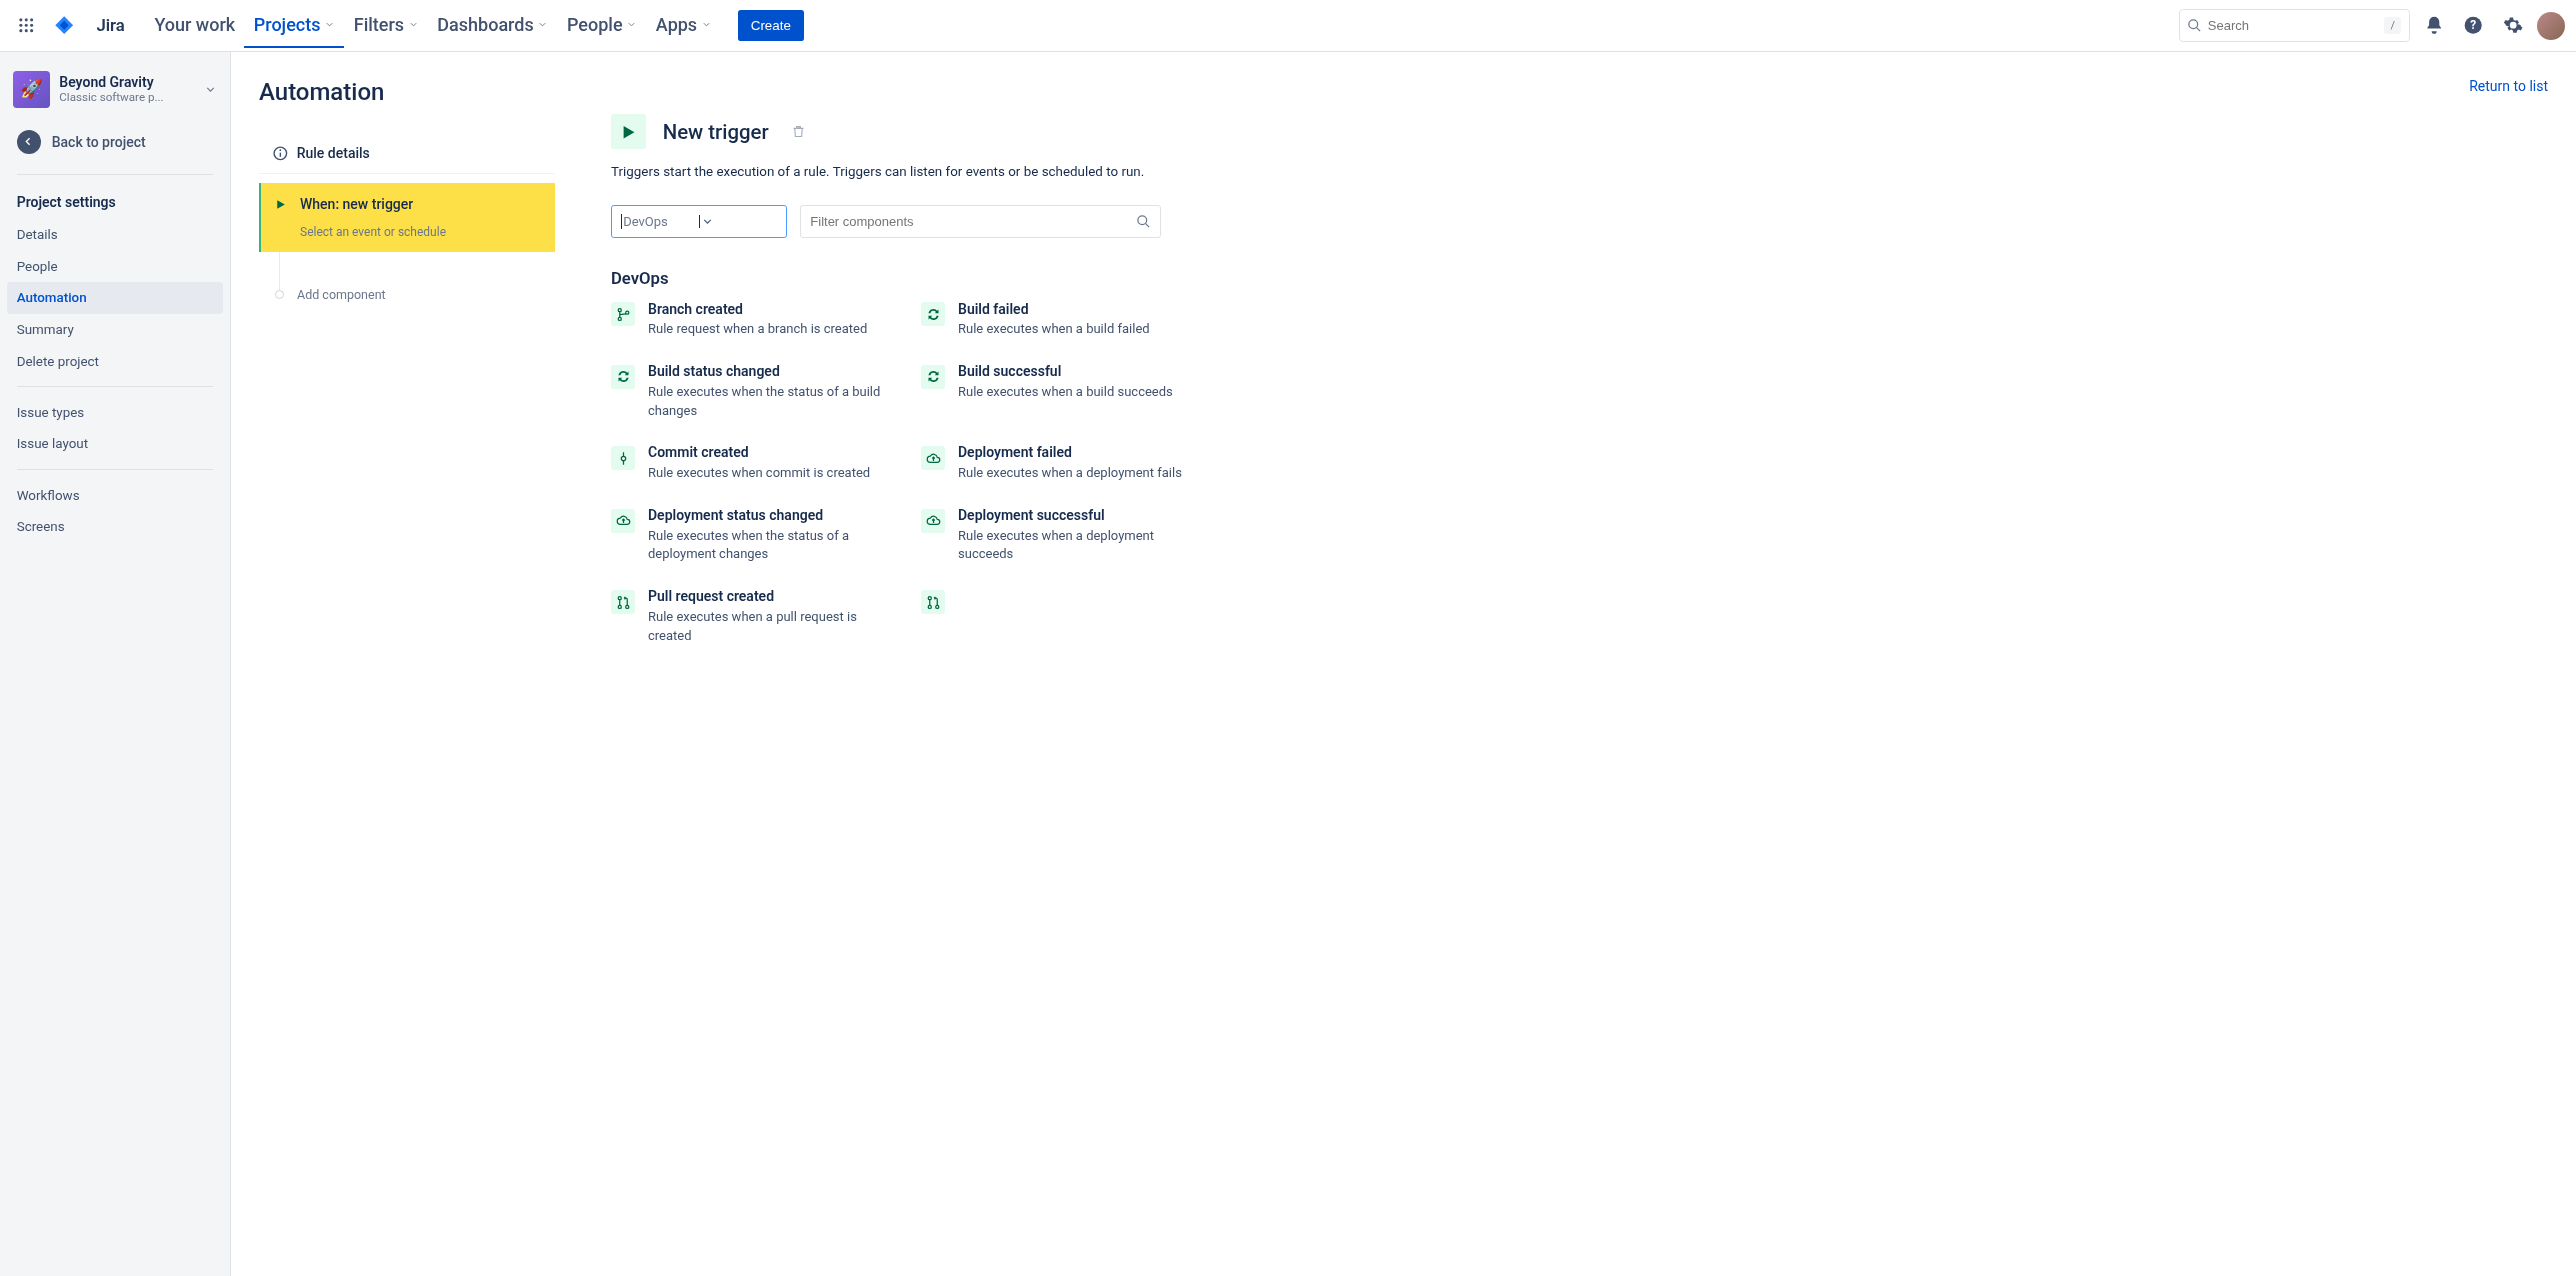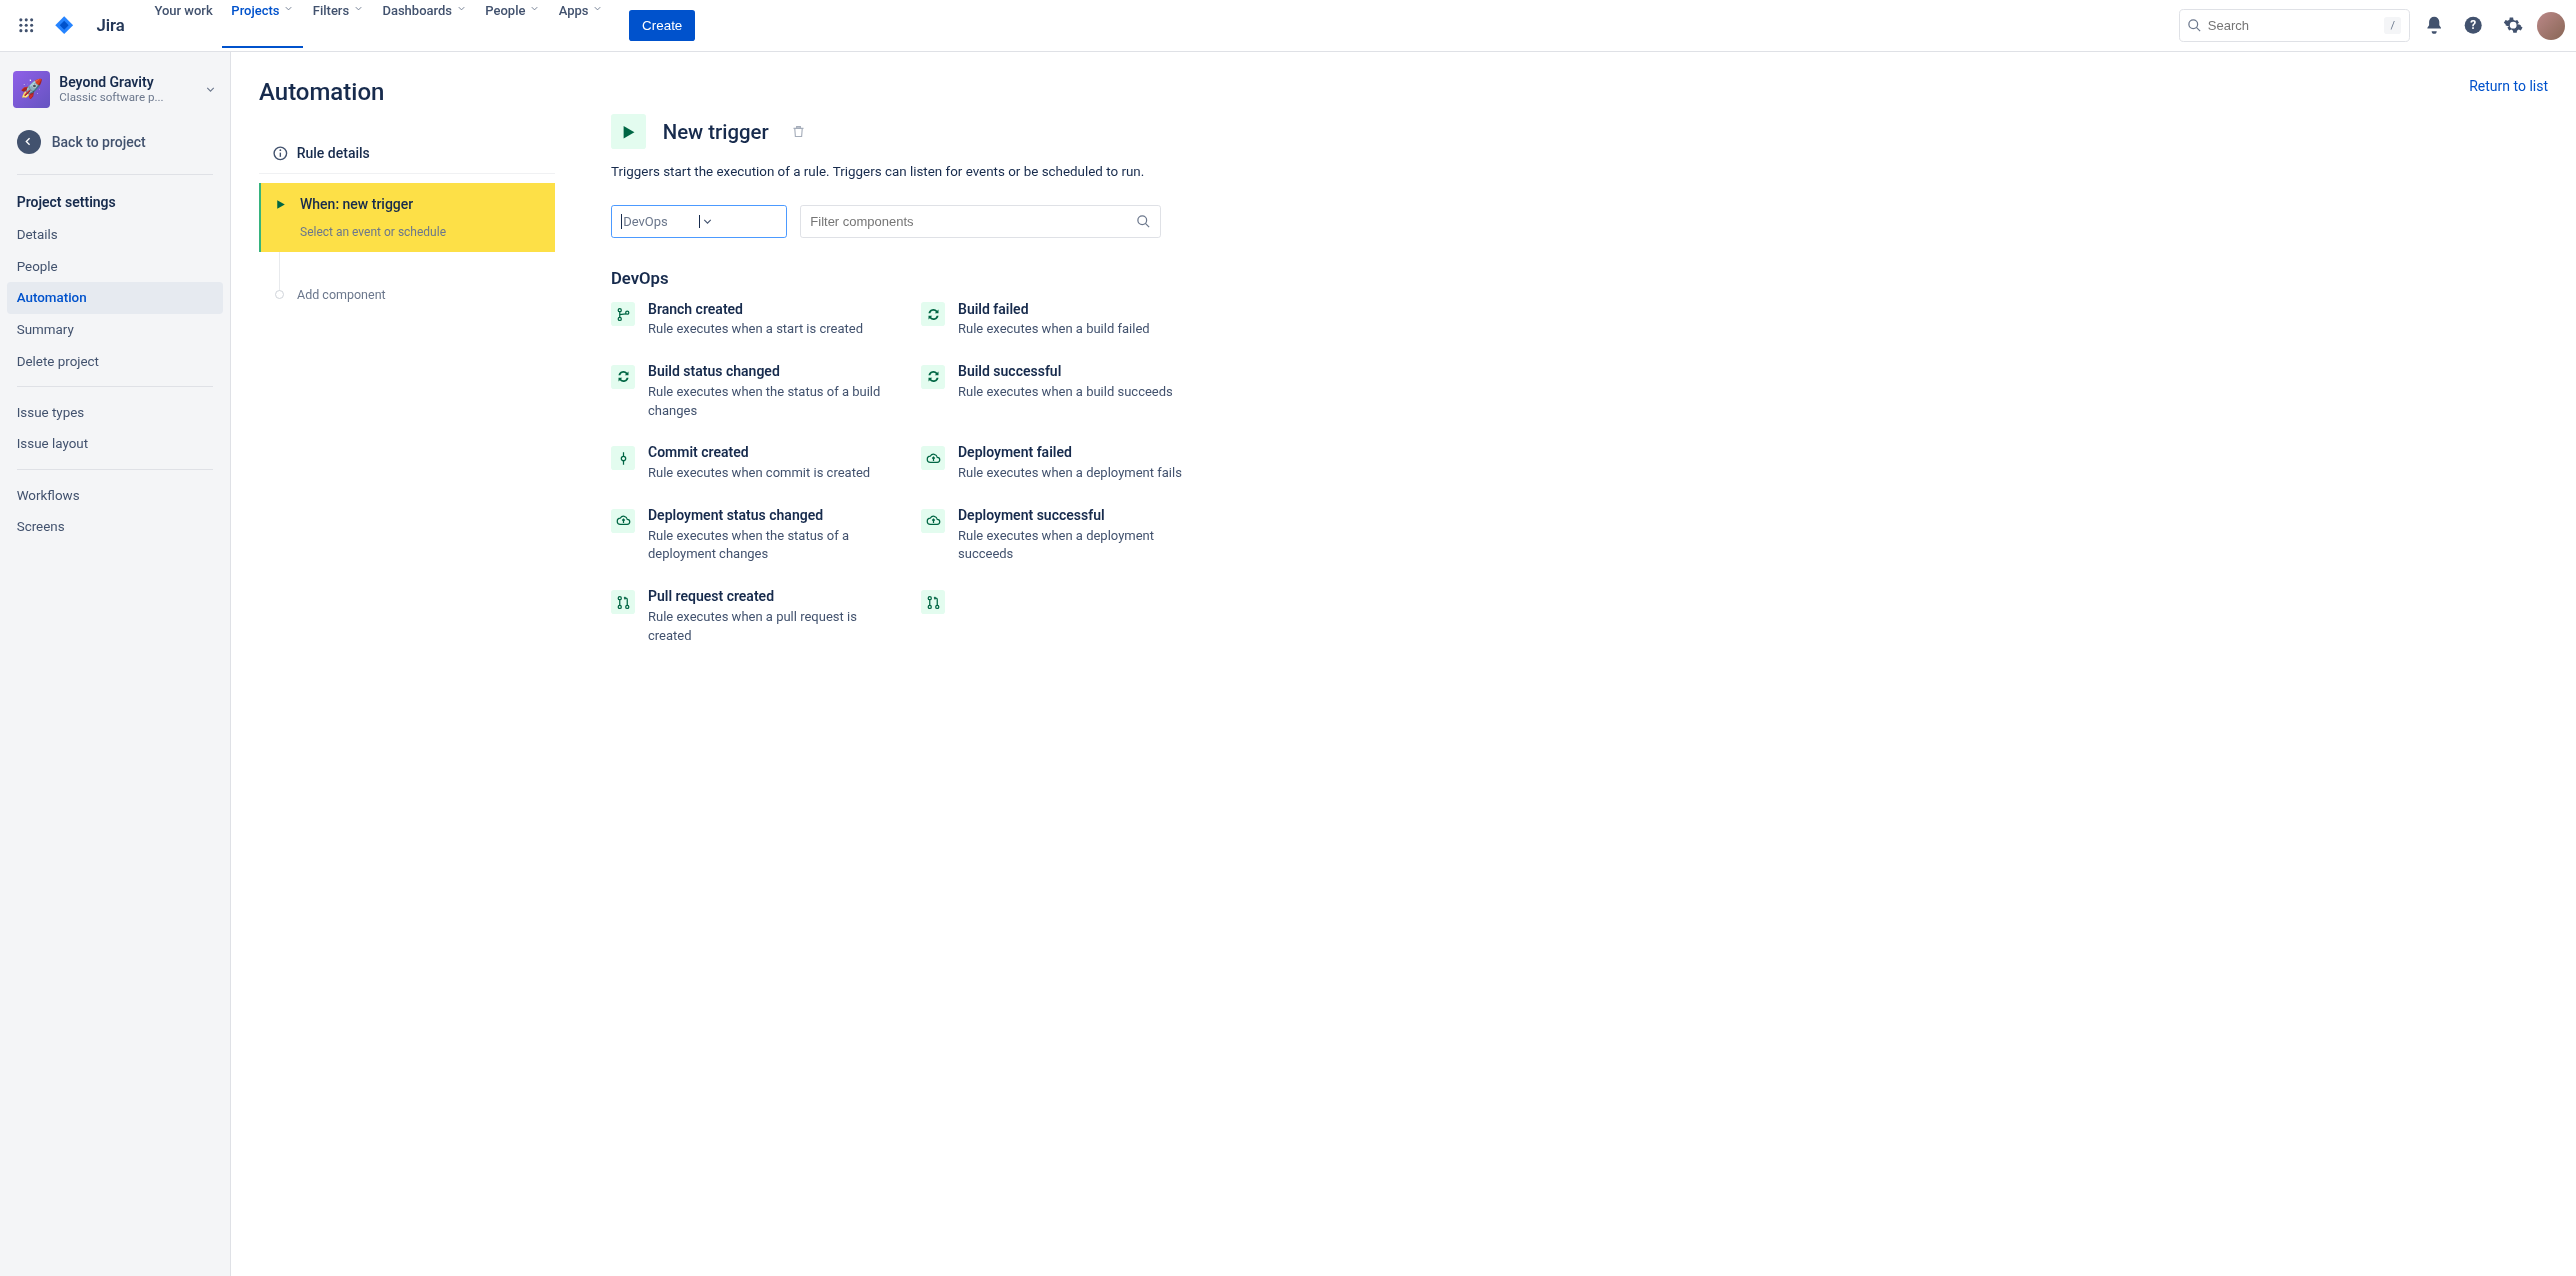--- a/index.html
+++ b/index.html
@@ -5,21 +5,21 @@
   * { box-sizing: border-box; margin: 0; padding: 0; }
   body { font-family: -apple-system, BlinkMacSystemFont, "Segoe UI", Roboto, Helvetica, Arial, sans-serif; font-size: 13px; color: #172B4D; background: #fff; }
   
   
   .topbar { display: flex; align-items: center; height: 52px; border-bottom: 0.9px solid #DFE1E6; padding: 0 11px; }
   .topbar-left { display: flex; align-items: center; gap: 5.6px; }
   .app-switcher { width: 30px; height: 30px; display:flex; align-items:center; justify-content:center; border-radius:3.7px; cursor:pointer; }
   .logo { display:flex; align-items:center; gap:22px; margin: 0 7.4px; cursor:pointer; color: #0052CC;}
   .logo-text { font-weight: 600; font-size: 16.7px; color: #253858;}
   .nav-items { display: flex; align-items: center; gap: 0; margin-left: 7.4px;}
-  .nav-item { display:flex; align-items:flex-start; padding: 0 9.3px; height:45px; color:#42526E; font-weight:500; font-size:13px; cursor:pointer; gap:3.7px; border-bottom:2.8px solid transparent;}
+  .nav-item { display:flex; align-items:center; padding: 0 9.3px; height:45px; color:#42526E; font-weight:500; font-size:18px; cursor:pointer; gap:3.7px; border-bottom:2.8px solid transparent;}
   .nav-item .chev { color:#6B778C; }
   .nav-item.active { color:#0052CC; border-bottom-color:#0052CC; }
   .create-btn { background:#0052CC; color:white; font-weight:500; padding:5.6px 13px; border:none; border-radius:2.8px; font-size:13.4px; margin-left:11px; cursor:pointer; height:31px;}
   .topbar-right { margin-left:auto; display:flex; align-items:center; gap:9.3px;}
   .search-box { display:flex; align-items:center; border:0.9px solid #DFE1E6; border-radius:4.6px; height:33px; padding:0 7.4px; width:231px; background:#fff; color:#6B778C;}
   .search-box input { border:none; outline:none; flex:1; font-size:13px; color:#172B4D; margin-left:5.6px; background:transparent;}
   .search-kbd { background:#F4F5F7; border-radius:2.8px; padding:1.9px 6.5px; font-size:11px; color:#6B778C;}
   .icon-btn { width:30px; height:30px; display:flex; align-items:center; justify-content:center; border-radius:50%; color:#42526E; cursor:pointer;}
   .avatar { width:28px; height:28px; border-radius:50%; background:linear-gradient(135deg,#b88,#865); display:block; cursor:pointer;}
   
@@ -303,21 +303,21 @@
           <div class="tcard-icon">
             <svg width="15" height="15" viewBox="0 0 24 24">
               <circle cx="6" cy="5" r="2.5" stroke="#006644" stroke-width="2" fill="none"></circle>
               <circle cx="6" cy="19" r="2.5" stroke="#006644" stroke-width="2" fill="none"></circle>
               <circle cx="18" cy="9" r="2.5" stroke="#006644" stroke-width="2" fill="none"></circle>
               <path d="M6 7.5v9M6 12c6 0 6-1 10-1" stroke="#006644" stroke-width="2" fill="none"></path>
             </svg>
           </div>
           <div>
             <div class="tcard-title">Branch created</div>
-            <div class="tcard-desc">Rule executes when a start is created</div>
+            <div class="tcard-desc">Rule request when a branch is created</div>
           </div>
         </div>
         <div class="trigger-card">
           <div class="tcard-icon">
             <svg width="15" height="15" viewBox="0 0 24 24">
               <path d="M4 10a8 8 0 0 1 14-4l2-2v6h-6l2-2a5 5 0 0 0-9 2" fill="#006644"></path>
               <path d="M20 14a8 8 0 0 1-14 4l-2 2v-6h6l-2 2a5 5 0 0 0 9-2" fill="#006644"></path>
             </svg>
           </div>
           <div>

